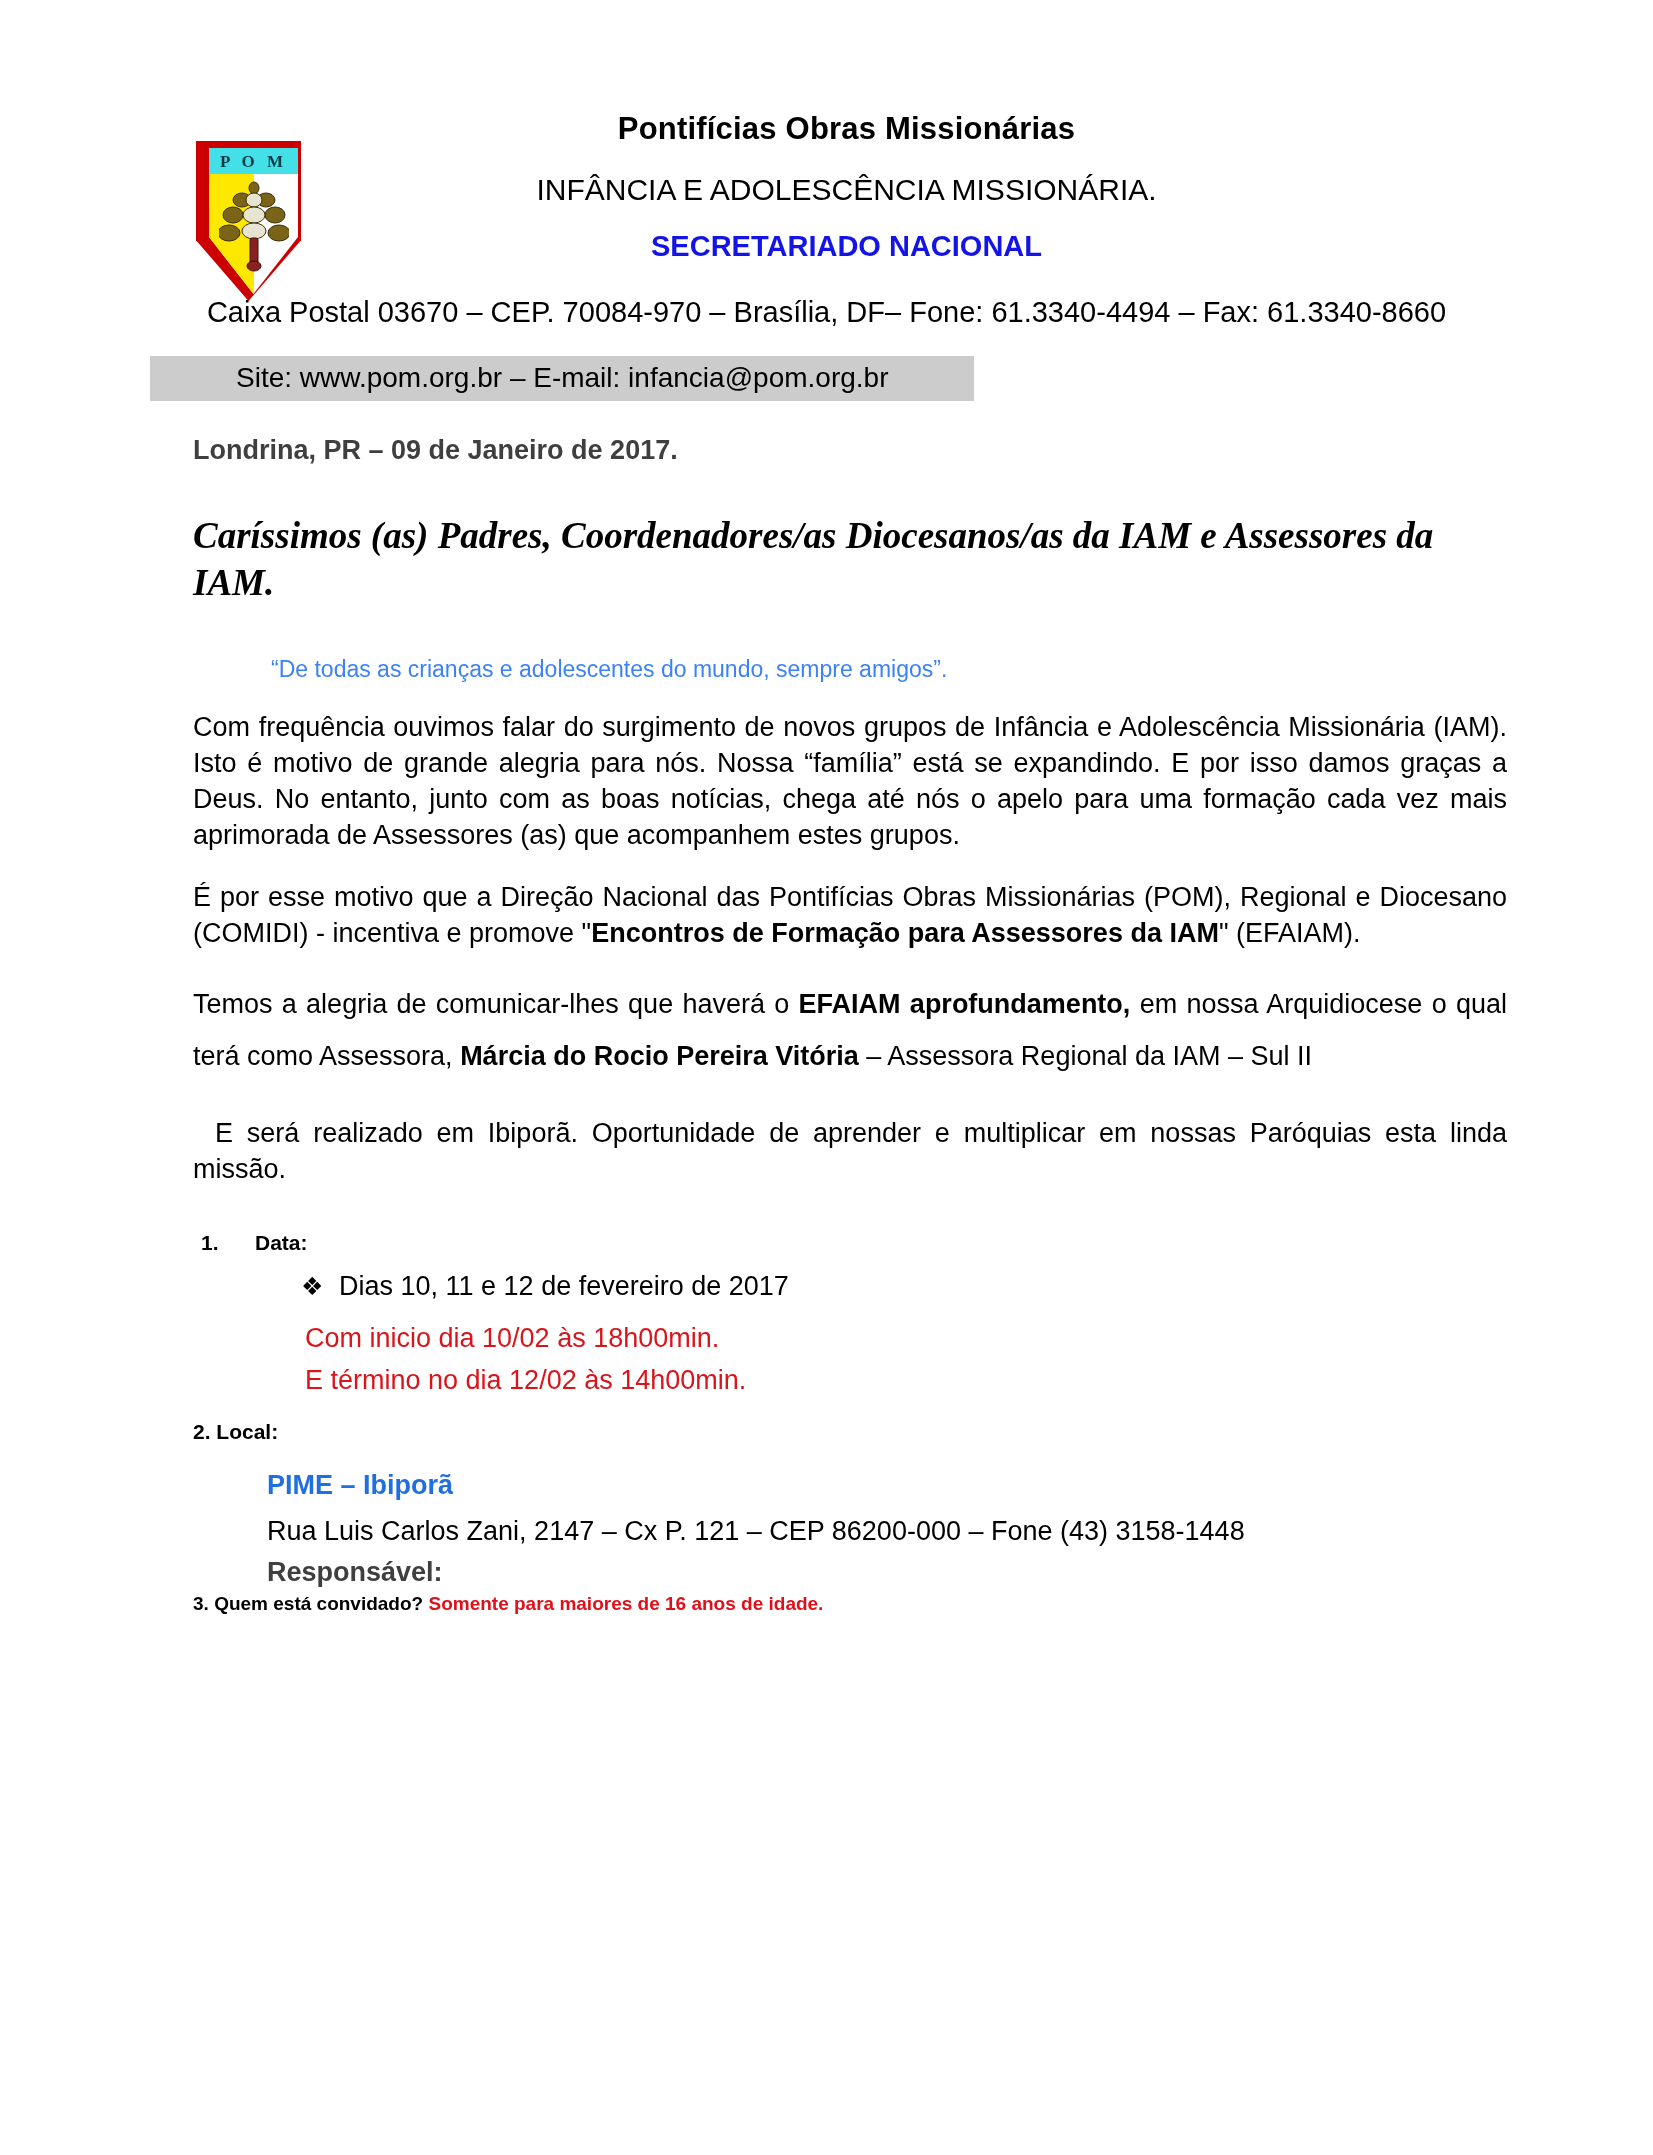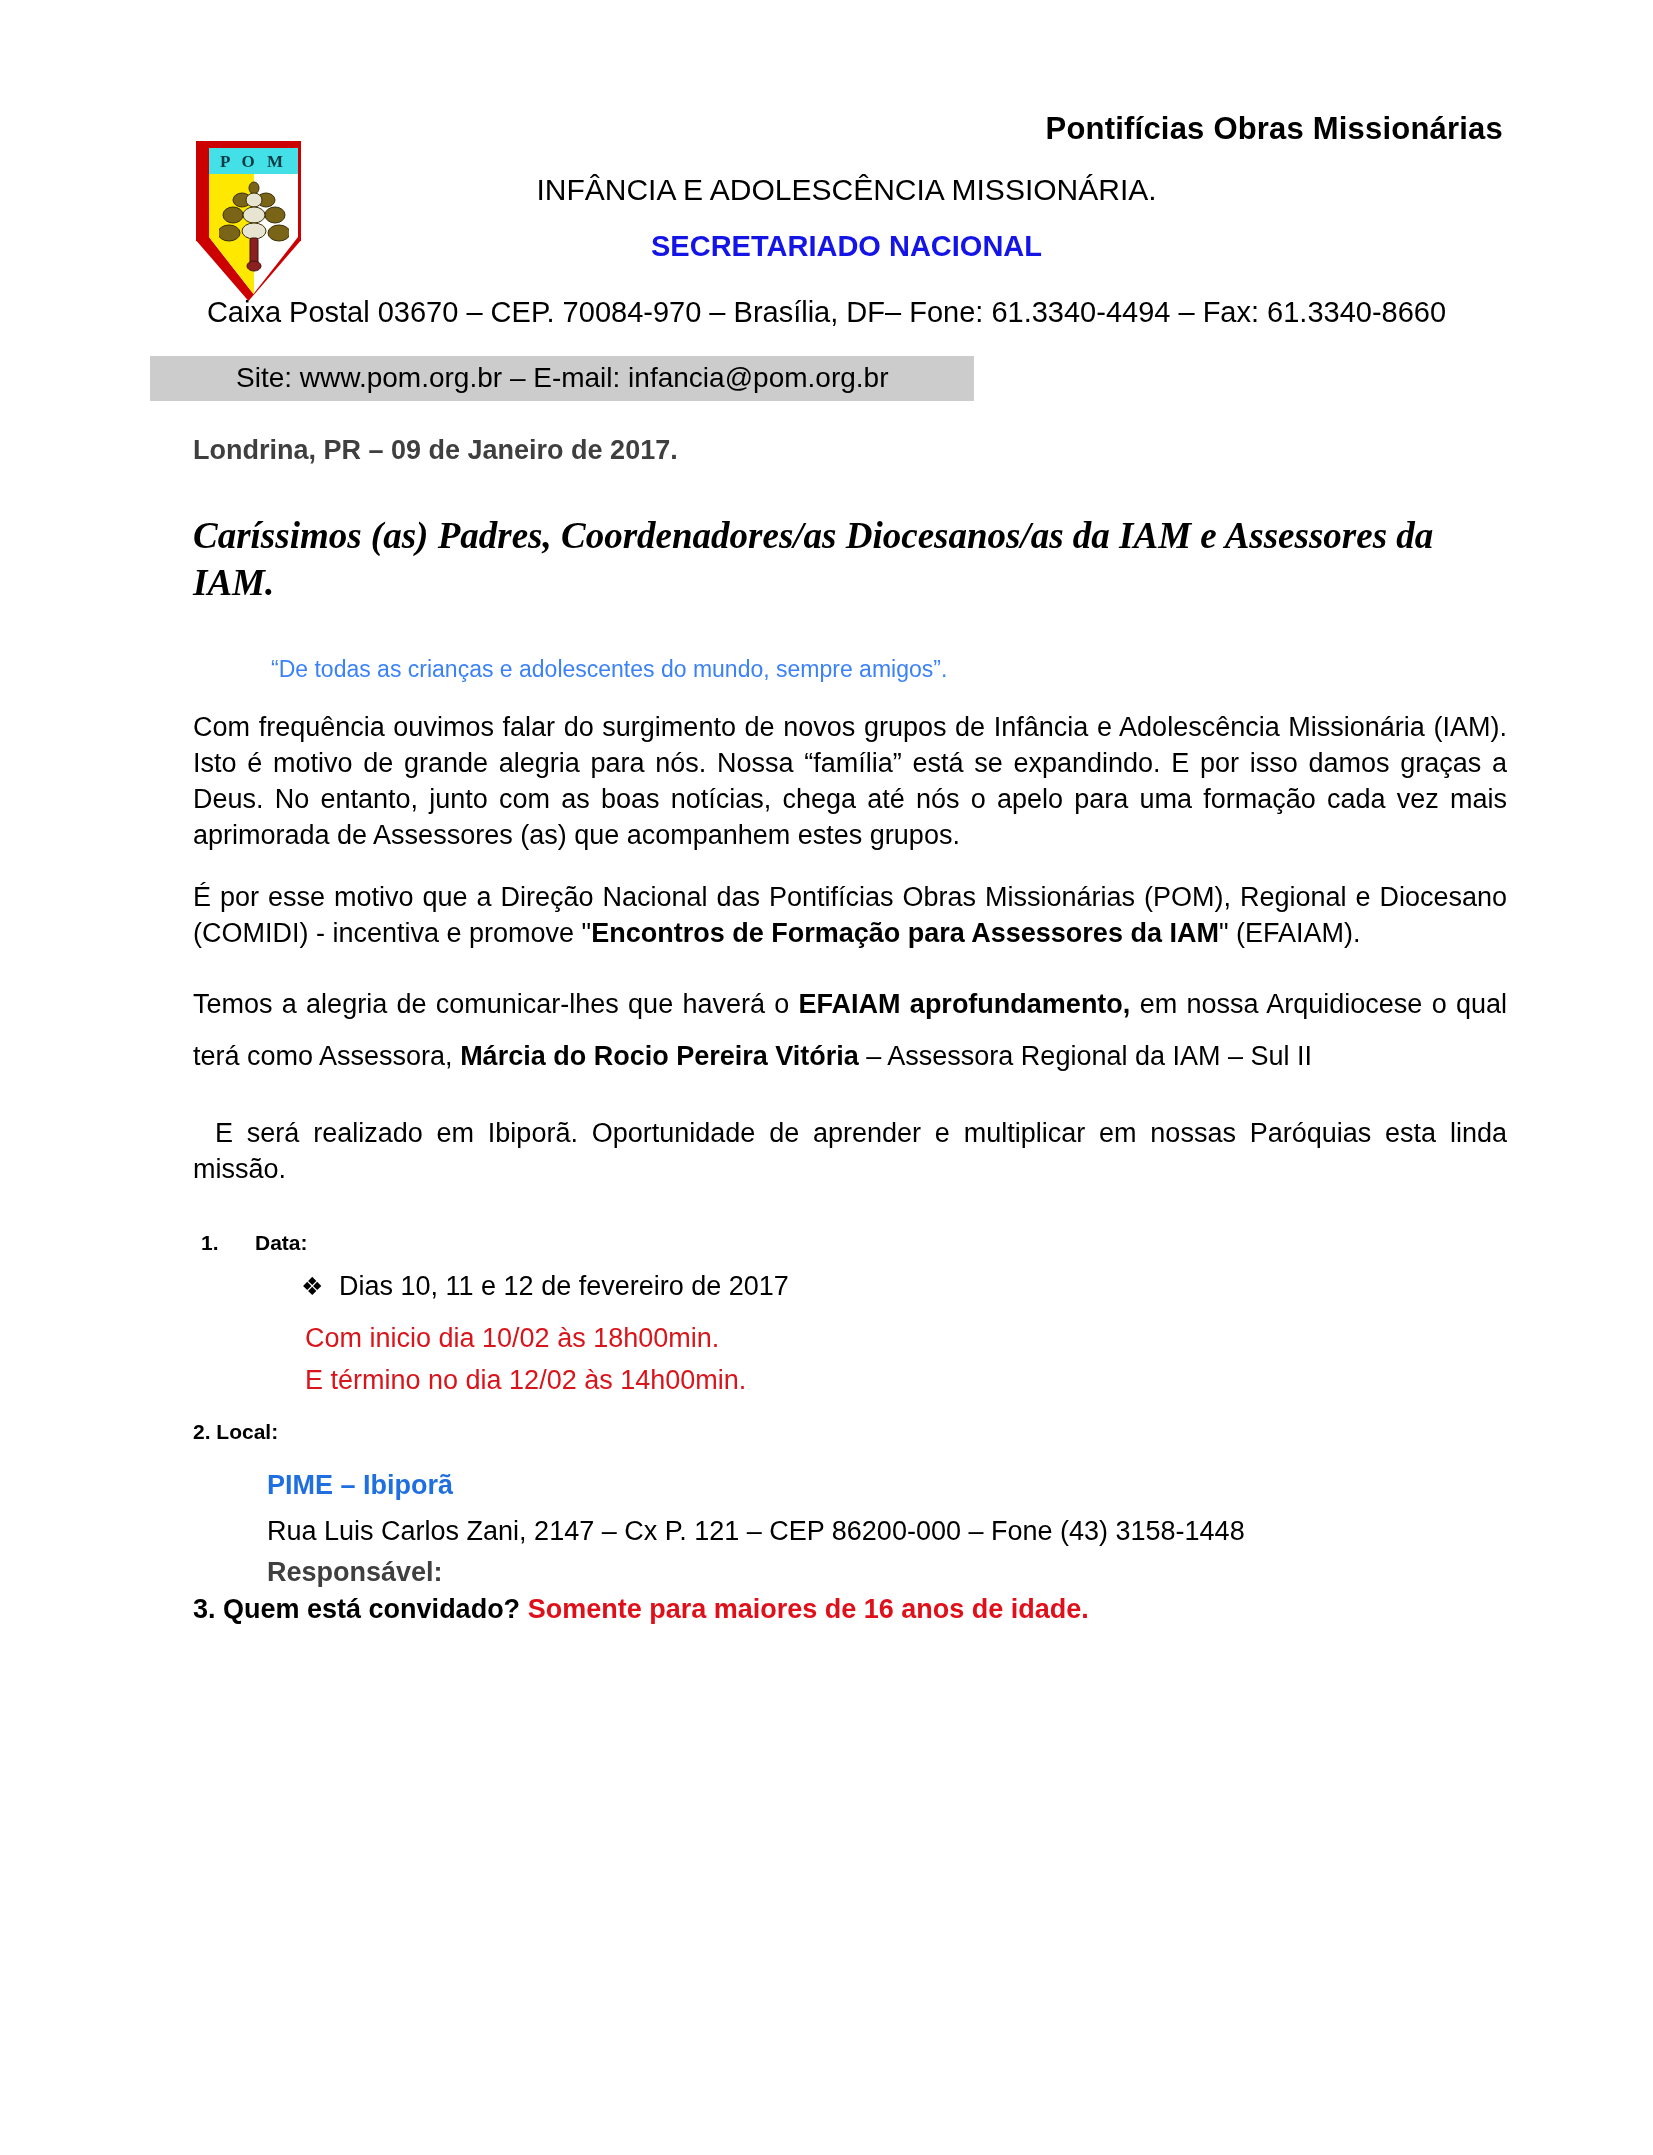--- a/index.html
+++ b/index.html
@@ -86,21 +86,21 @@
   .emblem {
     position: absolute;
     left: 50%;
     top: 30px;
     transform: translateX(-50%);
     width: 70px;
     height: 100px;
   }
 
   .hdr-title {
-    text-align: right;
+    text-align: center;
     font-weight: bold;
     font-size: 31px;
     line-height: 1.25;
     margin: 0 0 22px 0;
     letter-spacing: 0.2px;
   }
   .hdr-sub {
     text-align: center;
     font-size: 30px;
     line-height: 1.25;
@@ -221,21 +221,21 @@
   }
   .grey-bold {
     font-size: 27px;
     font-weight: bold;
     color: #3f3f3f;
     margin: 0;
     padding-left: 74px;
     line-height: 1.45;
   }
   .last-line {
-    font-size: 27px;
+    font-size: 19px;
     font-weight: bold;
     margin: 0;
     line-height: 1.3;
   }
   .red-bold { color: #e0101a; font-weight: bold; }
   .spacer-sm { height: 18px; }
 </style>
 </head>
 <body>
 

